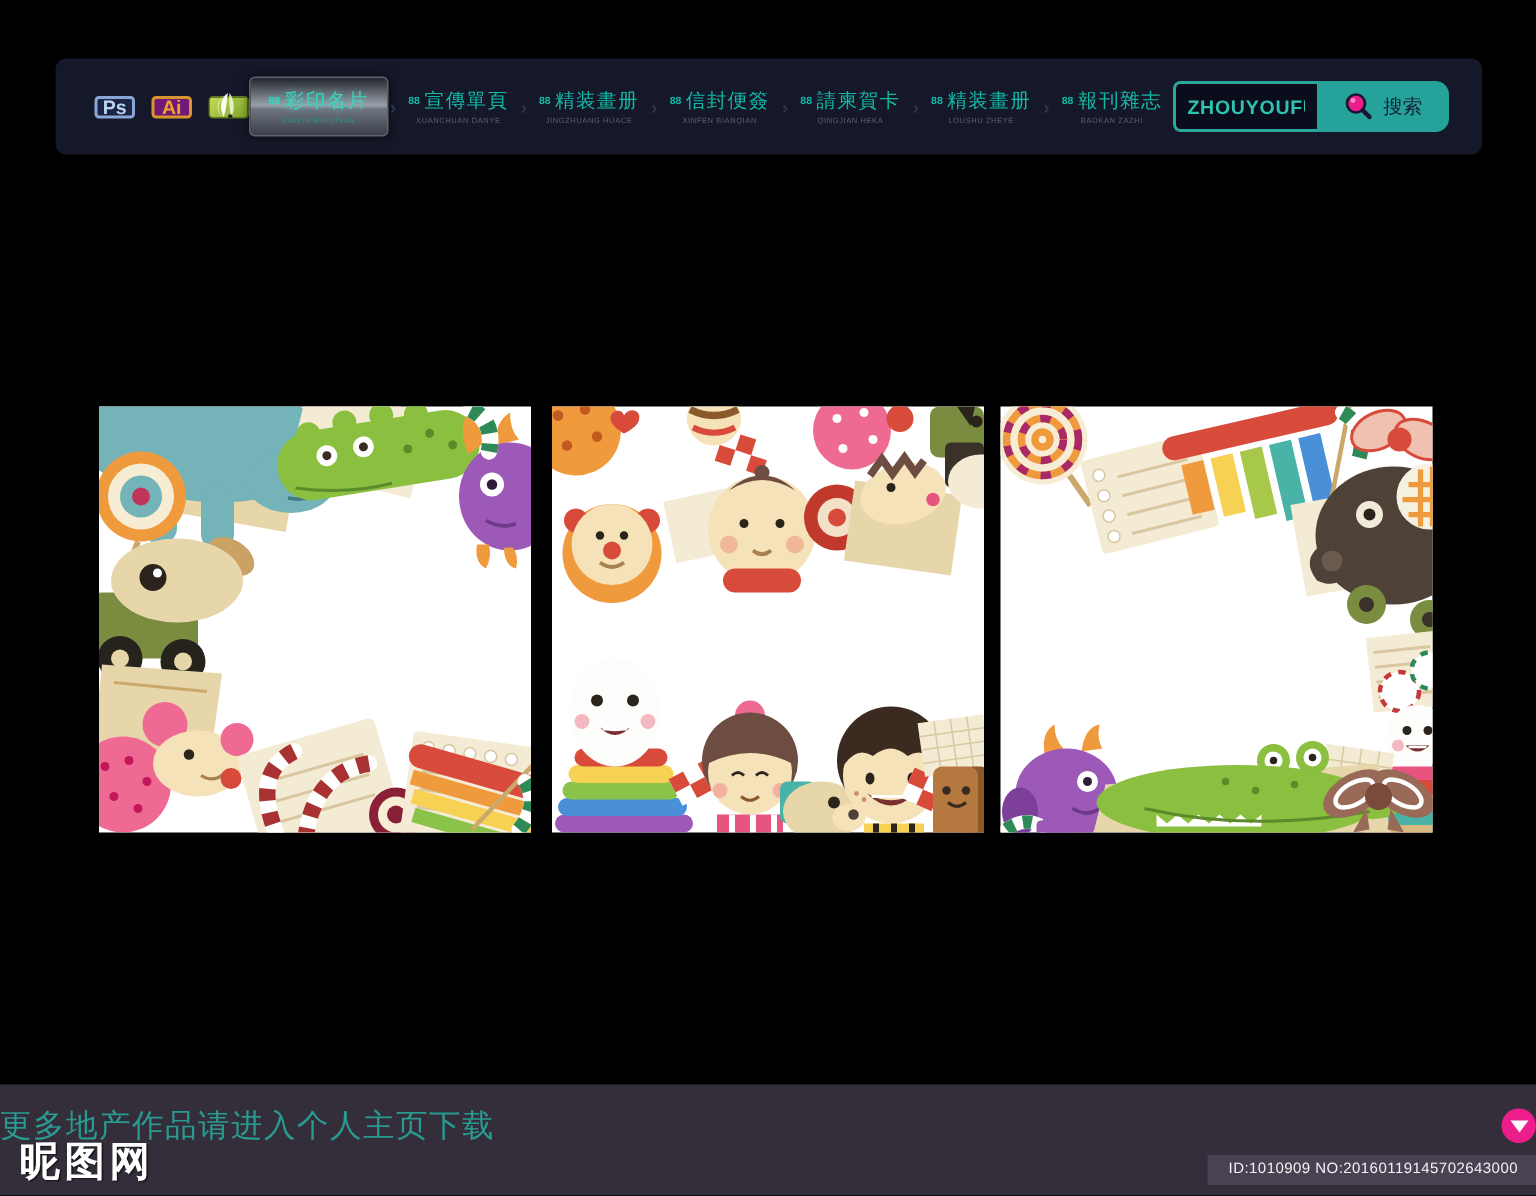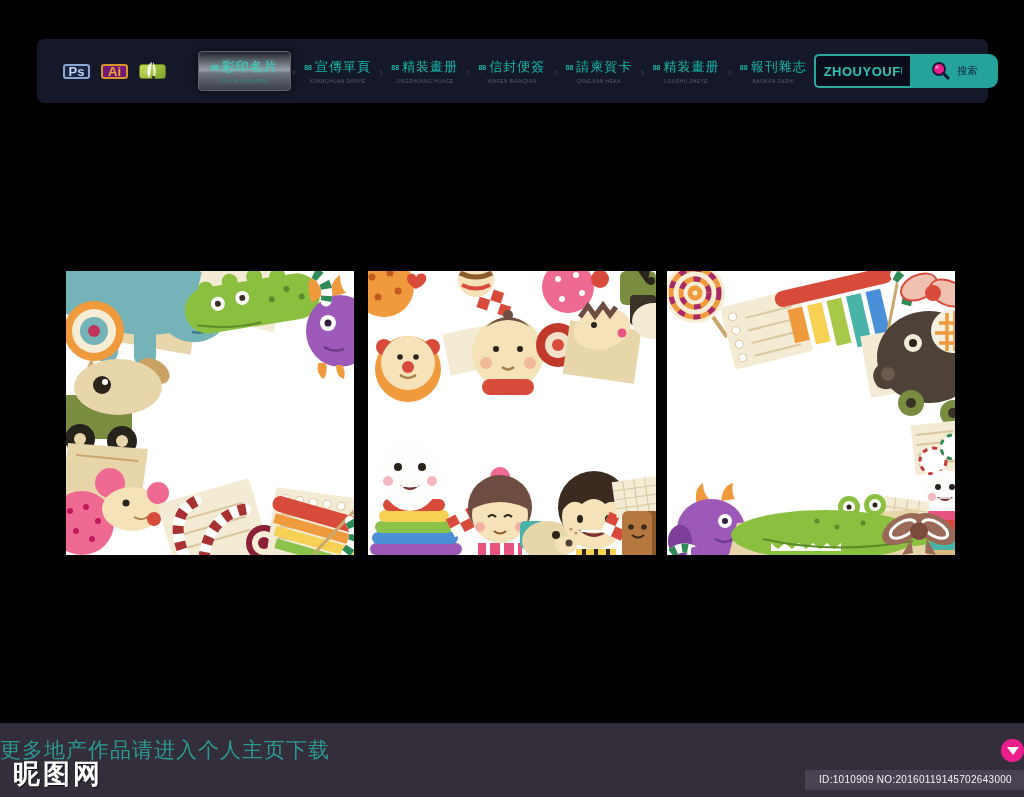--- a/index.html
+++ b/index.html
@@ -8,40 +8,40 @@
 
   
   .navbar{position:absolute;left:37px;top:39px;width:951px;height:64px;background:#141828;
           border-radius:7px;display:flex;align-items:center;box-sizing:border-box;padding:0 0 0 26px}
   .app-icons{display:flex;gap:11px}
   .app-icon{width:27px;height:15px;border-radius:3px;display:flex;align-items:center;justify-content:center;
             font-weight:bold;font-size:13px;box-sizing:border-box;cursor:pointer}
   .app-icon.ps{background:#1d2443;border:2px solid #8aa6d6;color:#b9d5f2}
   .app-icon.ai{background:#701a75;border:2px solid #d8942e;color:#f0a52e}
   .app-icon.cdr{background:linear-gradient(135deg,#c3dc52,#7fa32e);border:1px solid #5d7a1e}
-  .menu{display:flex;align-items:center;margin-left:32px}
+  .menu{display:flex;align-items:center;}
   .menu-item{display:flex;flex-direction:column;align-items:center;padding:5px 7px;cursor:pointer}
   .mi-row{display:flex;align-items:center;gap:3px;color:#14b8a6;font-size:13px;letter-spacing:1px;white-space:nowrap}
   .mi-glyph{font-size:7px;font-weight:bold;letter-spacing:0}
   .mi-pinyin{font-size:5px;color:#596073;margin-top:2px;letter-spacing:.4px;white-space:nowrap}
   .menu-item.active{background:linear-gradient(180deg,#23262e 0%,#9aa0aa 48%,#6e747f 55%,#3a3f49 100%);
                     border:1px solid #60656f;border-radius:4px;padding:6px 12px;box-shadow:0 0 6px rgba(0,0,0,.6)}
   .menu-item.active .mi-row{color:#38d6c0;text-shadow:0 0 5px rgba(56,214,192,.65)}
   .menu-item.active .mi-pinyin{color:#2c9486}
   .chev{color:#2d3447;font-size:13px;margin:0 1px;font-weight:bold}
 
   
   .search{margin-left:auto;display:flex;align-items:center;margin-right:30px}
   .search-input{width:96px;height:34px;background:#0a0d1c;border:2px solid #2aa89e;border-right:none;
                 border-radius:5px 0 0 5px;color:#2fc3b3;font-size:13px;font-weight:bold;
                 padding:0 8px;letter-spacing:.5px;box-sizing:border-box;outline:none;
                 font-family:"Liberation Sans",sans-serif}
   .search-btn{height:34px;width:88px;background:#25a29a;border:none;border-radius:0 9px 9px 0;
               display:flex;align-items:center;justify-content:center;gap:7px;color:#14203a;
-              font-size:10px;cursor:pointer;font-family:"Liberation Sans",sans-serif}
+              font-size:13px;cursor:pointer;font-family:"Liberation Sans",sans-serif}
 
   
   .panel{position:absolute;top:271px;width:288px;height:284px;background:#fff;margin:0;cursor:pointer}
   .panel svg{display:block;width:100%;height:100%}
   .p1{left:66px}.p2{left:368px}.p3{left:667px}
   .s0{fill:#f4ebd4}.s1{fill:#e8d6ab}.s2{fill:#d84a3a}.s3{fill:#8bbf3f}.s4{fill:#9c59b8}
   .s5{fill:#74b3b7}.s6{fill:#f09a3e}.s7{fill:#ef6a93}.s8{fill:#4e4138}.s9{fill:#f6e2b8}
   .ln{stroke:#d8c7a0;stroke-width:2;fill:none}
 
   

